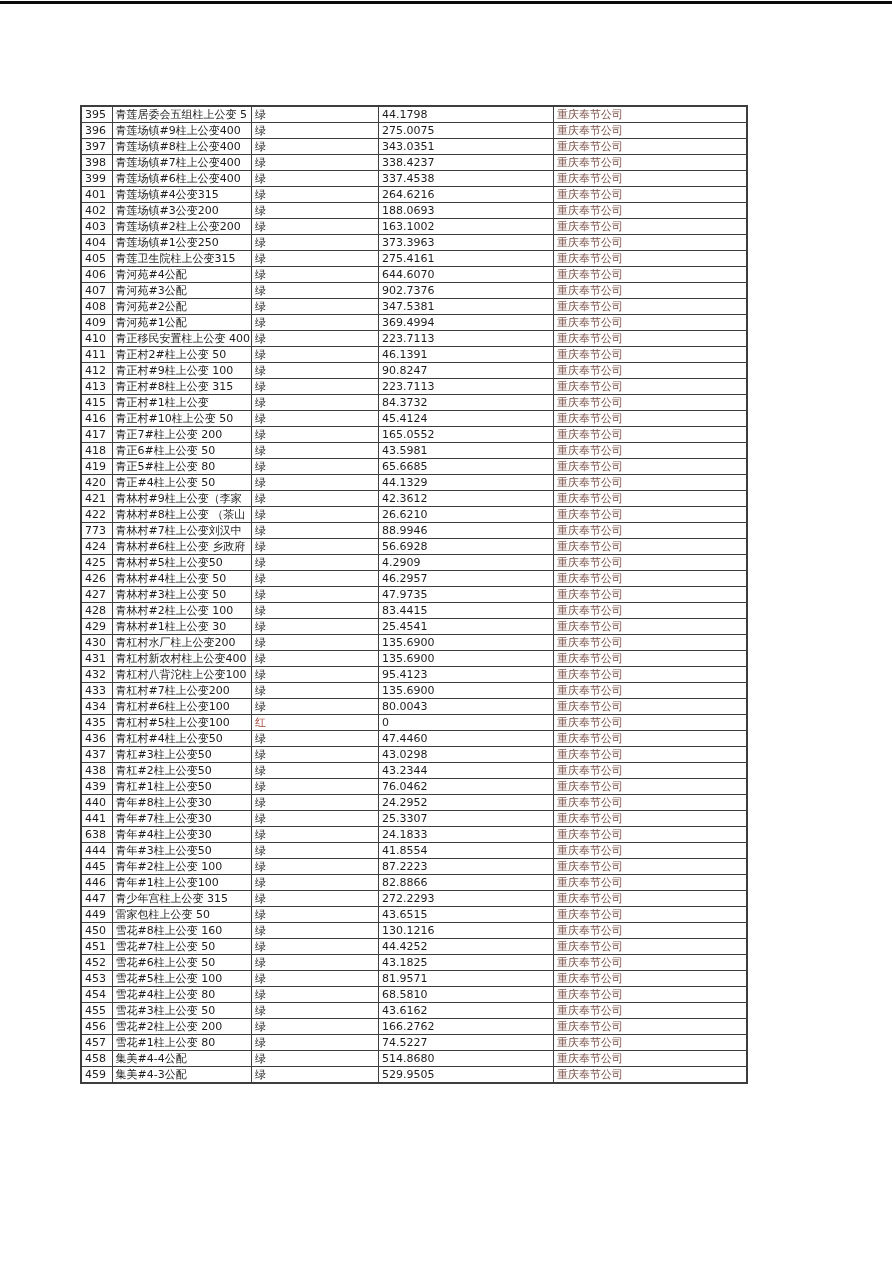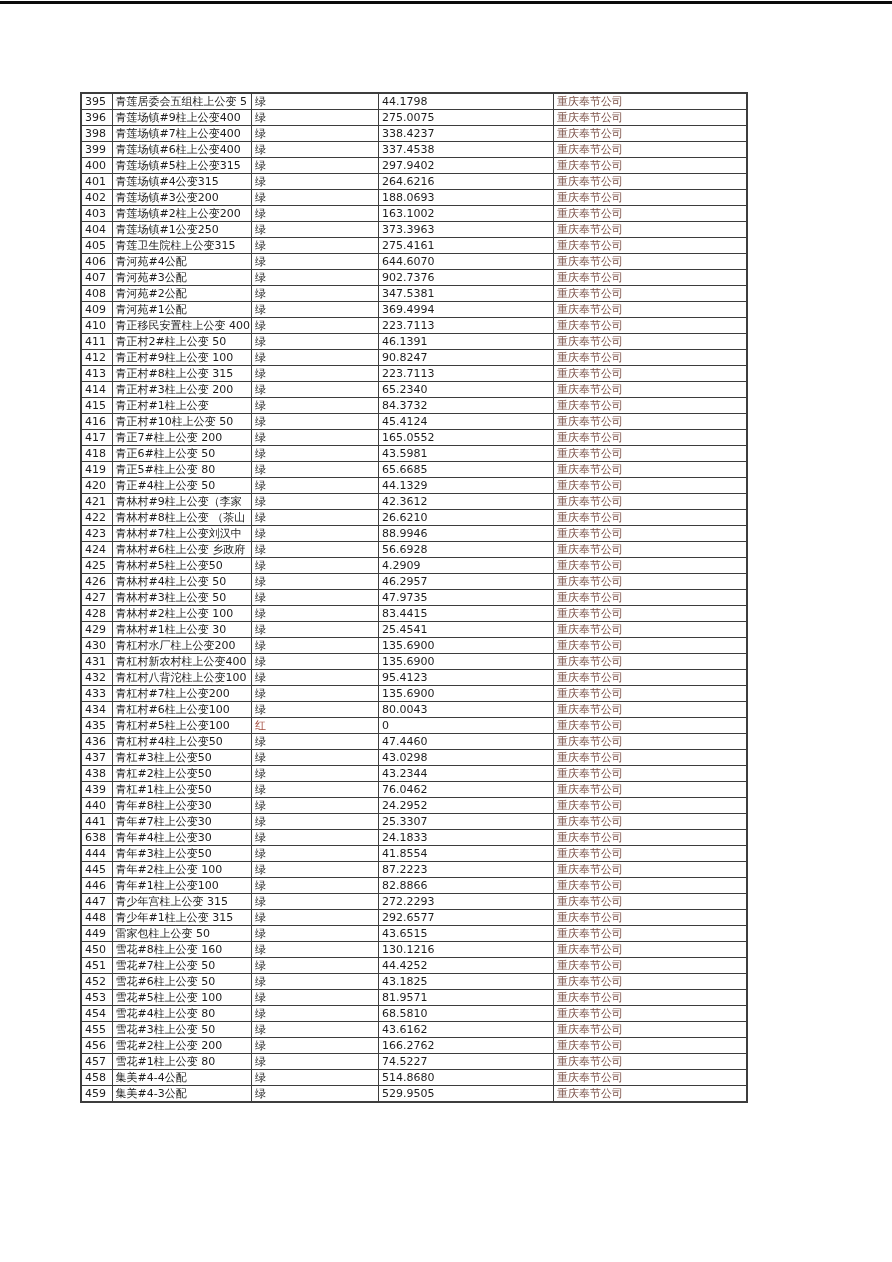--- a/index.html
+++ b/index.html
@@ -22,21 +22,21 @@
     position:absolute;
     top:1px;
     left:0;
     width:892px;
     height:3px;
     background:#0a0a0a;
   }
   .sheet-table{
     position:absolute;
     left:80px;
-    top:92px;
+    top:105px;
     border-collapse:collapse;
     table-layout:fixed;
     border:2px solid var(--grid-color);
   }
   .sheet-table td{
     border:1px solid var(--grid-color);
     height:15px;
     font-size:11px;
     line-height:15px;
     padding:0 1px 0 3px;
@@ -71,41 +71,41 @@
     <td class="company">重庆奉节公司</td>
   </tr>
       <tr>
     <td>396</td>
     <td>青莲场镇#9柱上公变400</td>
     <td>绿</td>
     <td>275.0075</td>
     <td class="company">重庆奉节公司</td>
   </tr>
       <tr>
+    <td>397</td>
+    <td>青莲场镇#8柱上公变400</td>
+    <td>绿</td>
+    <td>343.0351</td>
+    <td class="company">重庆奉节公司</td>
+  </tr>
+      <tr>
     <td>398</td>
     <td>青莲场镇#7柱上公变400</td>
     <td>绿</td>
     <td>338.4237</td>
     <td class="company">重庆奉节公司</td>
   </tr>
       <tr>
     <td>399</td>
     <td>青莲场镇#6柱上公变400</td>
     <td>绿</td>
     <td>337.4538</td>
     <td class="company">重庆奉节公司</td>
   </tr>
       <tr>
-    <td>400</td>
-    <td>青莲场镇#5柱上公变315</td>
-    <td>绿</td>
-    <td>297.9402</td>
-    <td class="company">重庆奉节公司</td>
-  </tr>
-      <tr>
     <td>401</td>
     <td>青莲场镇#4公变315</td>
     <td>绿</td>
     <td>264.6216</td>
     <td class="company">重庆奉节公司</td>
   </tr>
       <tr>
     <td>402</td>
     <td>青莲场镇#3公变200</td>
     <td>绿</td>
@@ -183,27 +183,20 @@
     <td class="company">重庆奉节公司</td>
   </tr>
       <tr>
     <td>413</td>
     <td>青正村#8柱上公变 315</td>
     <td>绿</td>
     <td>223.7113</td>
     <td class="company">重庆奉节公司</td>
   </tr>
       <tr>
-    <td>414</td>
-    <td>青正村#3柱上公变 200</td>
-    <td>绿</td>
-    <td>65.2340</td>
-    <td class="company">重庆奉节公司</td>
-  </tr>
-      <tr>
     <td>415</td>
     <td>青正村#1柱上公变</td>
     <td>绿</td>
     <td>84.3732</td>
     <td class="company">重庆奉节公司</td>
   </tr>
       <tr>
     <td>416</td>
     <td>青正村#10柱上公变 50</td>
     <td>绿</td>
@@ -246,21 +239,21 @@
     <td class="company">重庆奉节公司</td>
   </tr>
       <tr>
     <td>422</td>
     <td>青林村#8柱上公变 （茶山</td>
     <td>绿</td>
     <td>26.6210</td>
     <td class="company">重庆奉节公司</td>
   </tr>
       <tr>
-    <td>423</td>
+    <td>773</td>
     <td>青林村#7柱上公变刘汉中</td>
     <td>绿</td>
     <td>88.9946</td>
     <td class="company">重庆奉节公司</td>
   </tr>
       <tr>
     <td>424</td>
     <td>青林村#6柱上公变 乡政府</td>
     <td>绿</td>
     <td>56.6928</td>
@@ -414,27 +407,20 @@
     <td class="company">重庆奉节公司</td>
   </tr>
       <tr>
     <td>447</td>
     <td>青少年宫柱上公变 315</td>
     <td>绿</td>
     <td>272.2293</td>
     <td class="company">重庆奉节公司</td>
   </tr>
       <tr>
-    <td>448</td>
-    <td>青少年#1柱上公变 315</td>
-    <td>绿</td>
-    <td>292.6577</td>
-    <td class="company">重庆奉节公司</td>
-  </tr>
-      <tr>
     <td>449</td>
     <td>雷家包柱上公变 50</td>
     <td>绿</td>
     <td>43.6515</td>
     <td class="company">重庆奉节公司</td>
   </tr>
       <tr>
     <td>450</td>
     <td>雪花#8柱上公变 160</td>
     <td>绿</td>

